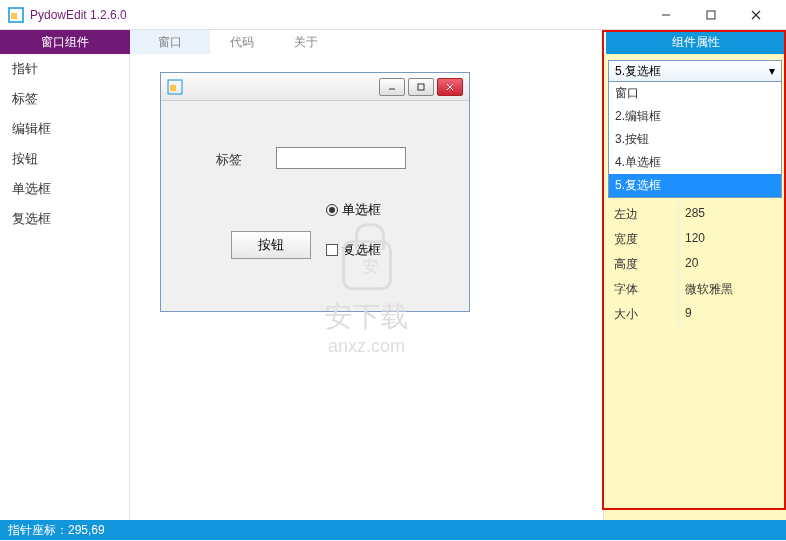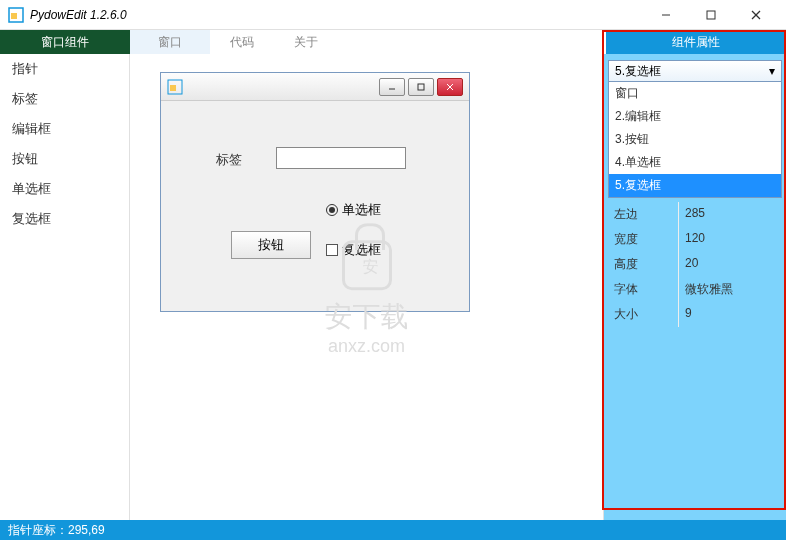--- a/index.html
+++ b/index.html
@@ -1,25 +1,25 @@
 <!DOCTYPE html>
 <html><head>
 <meta charset="utf-8">
 <style>
 * { box-sizing: border-box; margin: 0; padding: 0; font-family: "Microsoft YaHei", sans-serif; }
 body { width: 786px; height: 541px; background: #fff; font-size: 12px; overflow: hidden; }
 
 .titlebar { height: 30px; background: #fff; border-bottom: 1px solid #e0e0e0; display: flex; align-items: center; padding: 0 8px; }
 .titlebar .app-icon { width: 16px; height: 16px; margin-right: 6px; display: flex; align-items: center; justify-content: center; }
-.titlebar .title { flex: 1; font-size: 12px; color: #000000; font-style: italic; }
+.titlebar .title { flex: 1; font-size: 12px; color: #701a75; }
 .titlebar .win-btn { width: 45px; height: 28px; display: flex; align-items: center; justify-content: center; color: #333; }
 
 .menubar { height: 24px; background: #fff; display: flex; }
 .menubar .tab { height: 24px; display: flex; align-items: center; justify-content: center; font-size: 12px; color: #888; padding: 0 20px; }
-.menubar .tab.active { background: #14532d; color: #fff; }
+.menubar .tab.active { background: #701a75; color: #fff; }
 .menubar .spacer { flex: 1; }
 .menubar .right-tab { background: #1296db; color: #fff; width: 180px; text-align: center; line-height: 24px; margin-left: 40px; }
 
 .main { display: flex; height: 466px; }
 .sidebar { width: 130px; background: #fff; border-right: 1px solid #e0e0e0; }
 .sidebar .item { padding: 6px 12px; font-size: 13px; color: #333; }
 
 .canvas-area { flex: 1; background: #fff; position: relative; border-right: 1px solid #e0e0e0; }
 .preview-window { position: absolute; left: 30px; top: 18px; width: 310px; height: 240px; background: #f0f0f0; border: 1px solid #7a9ac0; }
 .preview-titlebar { height: 28px; background: linear-gradient(#fdfdfd, #e8e8e8); border-bottom: 1px solid #ccc; display: flex; align-items: center; padding: 0 6px; }
@@ -35,21 +35,21 @@
 .preview-body .pradio .dot .inner { width: 6px; height: 6px; background: #333; border-radius: 50%; }
 .preview-body .pbutton { position: absolute; left: 70px; top: 130px; width: 80px; height: 28px; border: 1px solid #999; background: linear-gradient(#fff,#e8e8e8); display: flex; align-items: center; justify-content: center; font-size: 13px; }
 .preview-body .pcheck { position: absolute; left: 165px; top: 140px; display: flex; align-items: center; gap: 4px; font-size: 13px; }
 .preview-body .pcheck .box { width: 12px; height: 12px; border: 1px solid #555; background: #fff; }
 
 .watermark { position: absolute; left: 50%; top: 50%; transform: translate(-50%, -40%); color: #ddd; font-size: 28px; text-align: center; pointer-events: none; }
 .watermark .lock { width: 50px; height: 50px; border: 3px solid #ddd; border-radius: 10px; margin: 0 auto 8px; position: relative; }
 .watermark .lock::before { content: ""; position: absolute; top: -20px; left: 10px; width: 24px; height: 24px; border: 3px solid #ddd; border-bottom: none; border-radius: 12px 12px 0 0; }
 .watermark .sub { font-size: 18px; color: #ddd; }
 
-.props-panel { width: 182px; background: #7dd3fc; position: relative; }
+.props-panel { width: 182px; background: #fef9c3; position: relative; }
 .red-box { position: absolute; top: -24px; left: -2px; right: 0; bottom: 10px; border: 2px solid #d10; pointer-events: none; }
 .props-panel .select { height: 22px; border: 1px solid #7a9ac0; background: linear-gradient(#fff,#eaf3fb); display: flex; align-items: center; padding: 0 6px; margin: 6px 4px 0; font-size: 12px; justify-content: space-between; }
 .props-panel .dropdown { margin: 0 4px; border: 1px solid #7a9ac0; border-top: none; background: #fff; }
 .props-panel .dropdown .opt { padding: 3px 6px; font-size: 12px; color: #333; }
 .props-panel .dropdown .opt.selected { background: #1e90ff; color: #fff; }
 .props-panel .plist { margin: 4px 4px 0; }
 .props-panel .prow { display: flex; font-size: 12px; }
 .props-panel .prow .pk { width: 70px; padding: 4px 6px; color: #333; }
 .props-panel .prow .pv { flex: 1; padding: 4px 6px; border-left: 1px solid #eee; color: #333; }
 

